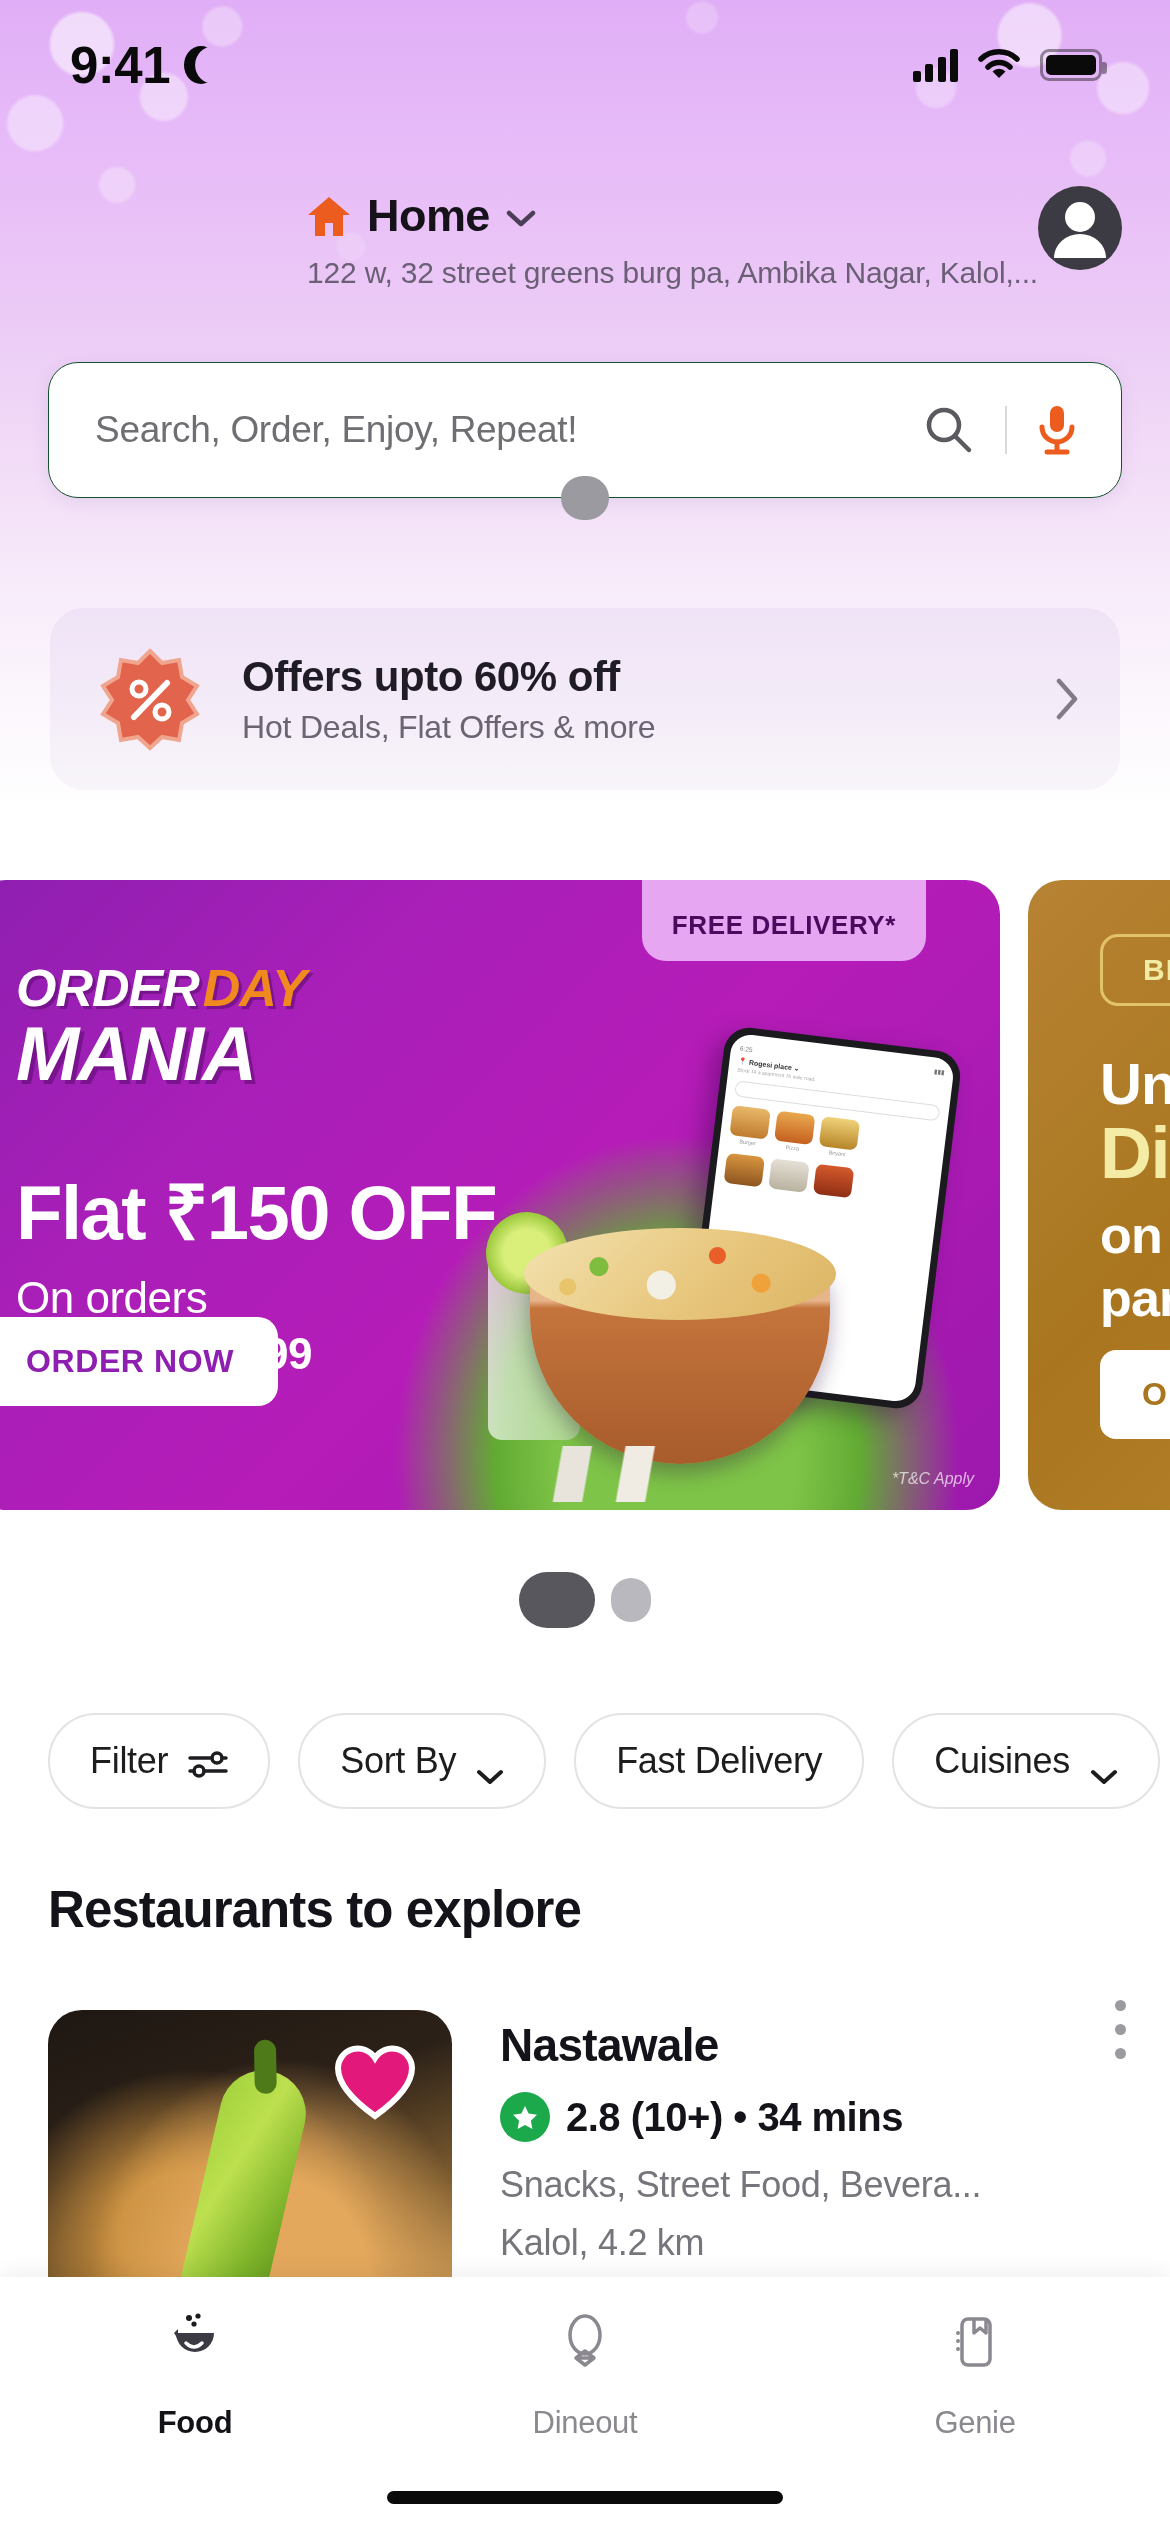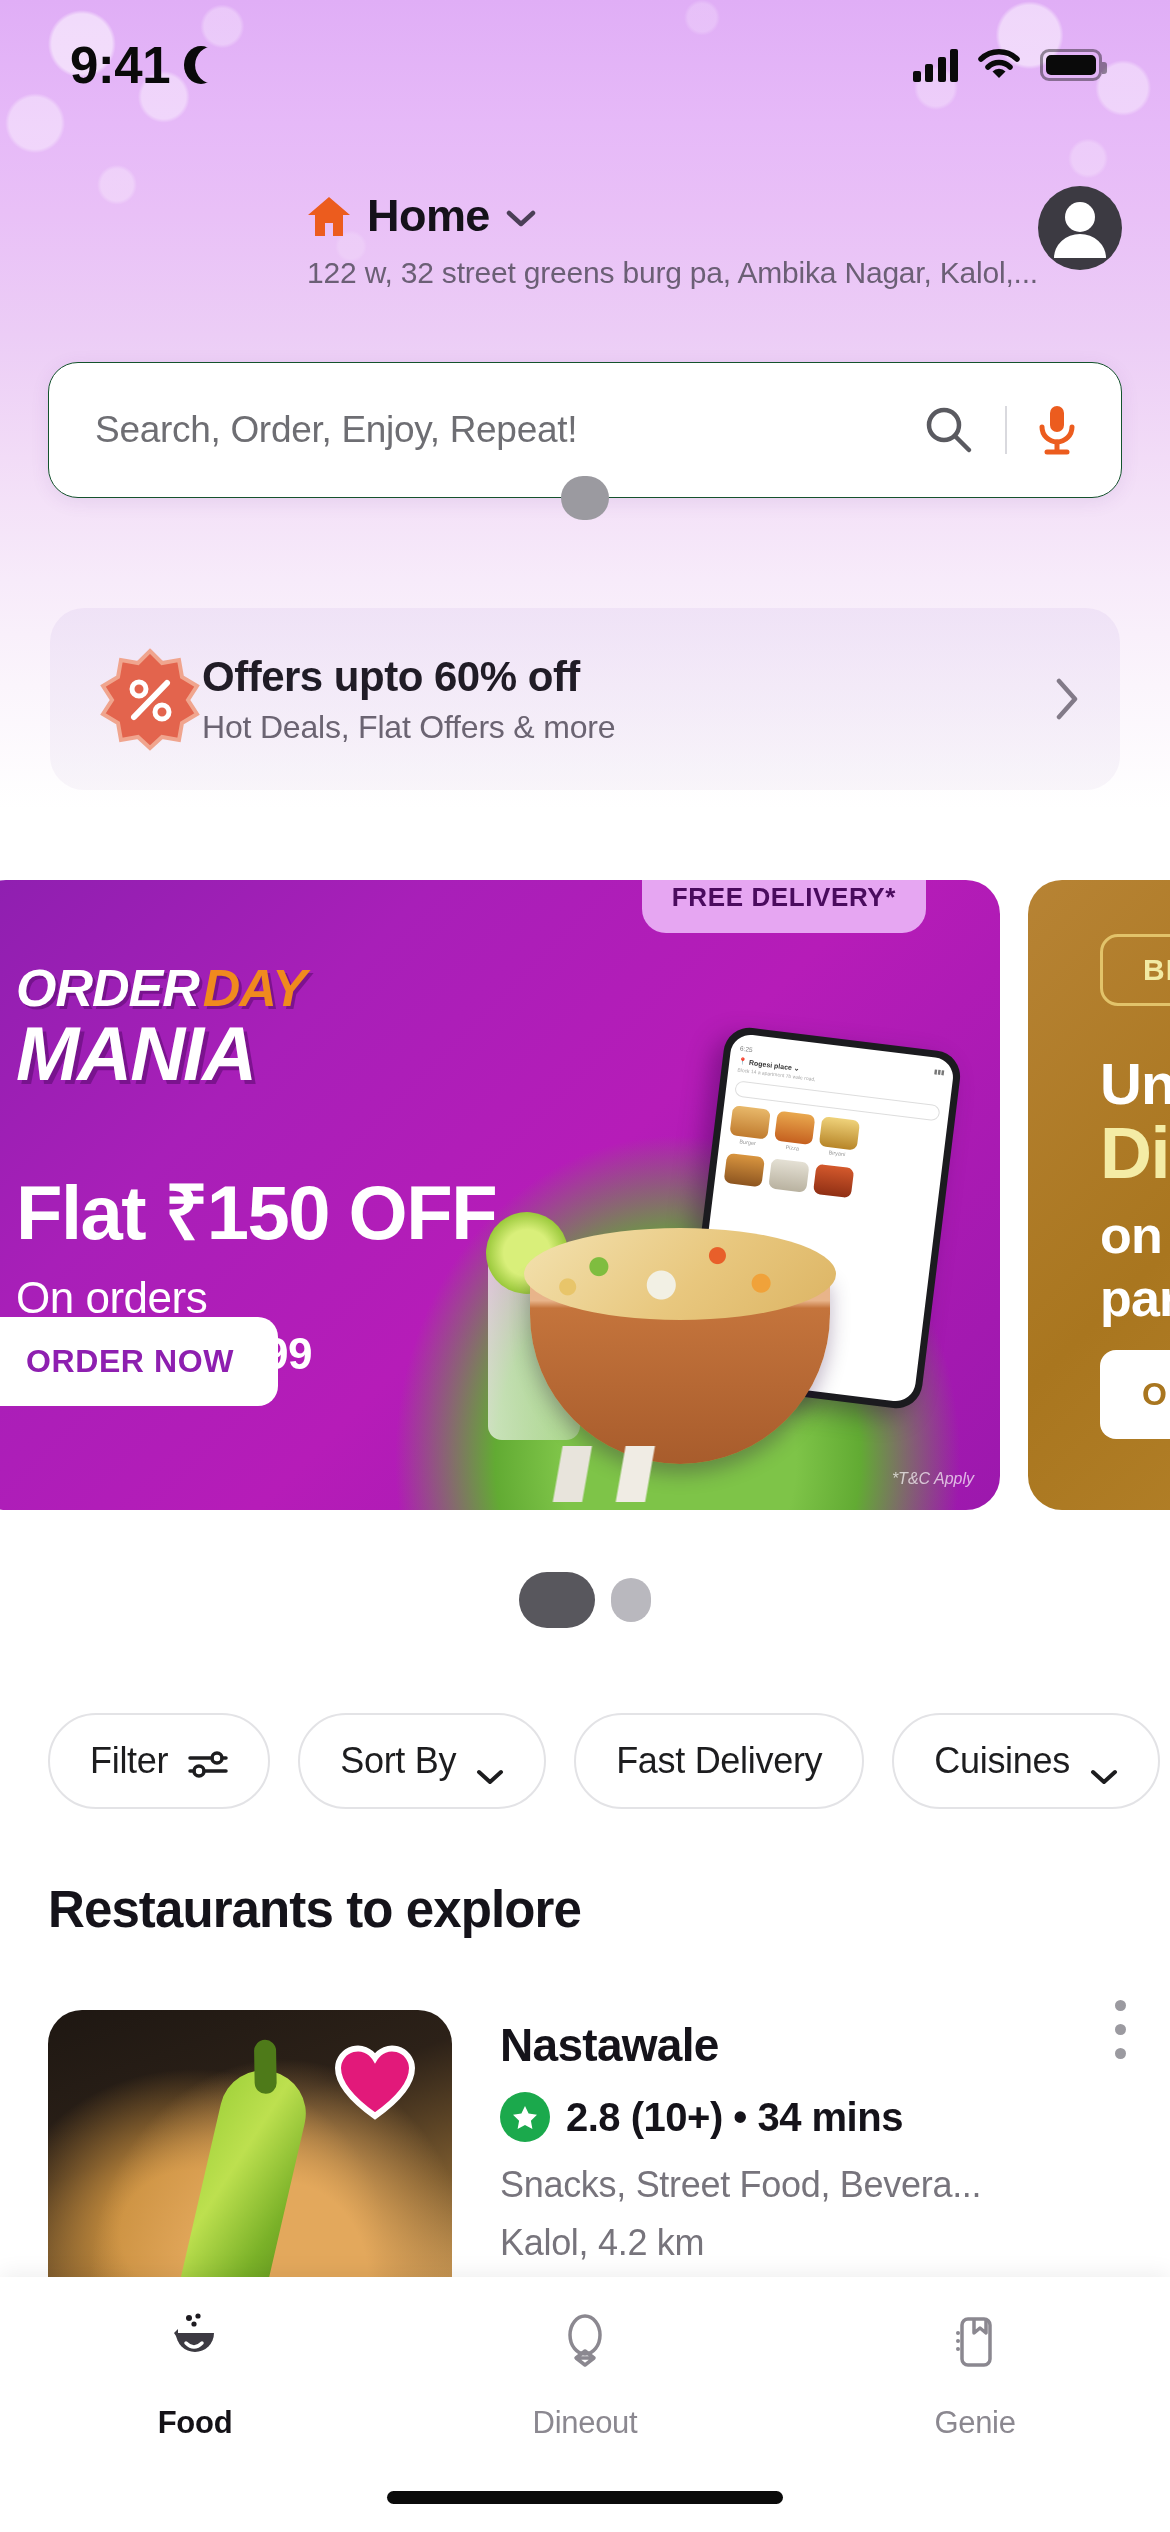--- a/index.html
+++ b/index.html
@@ -91,38 +91,38 @@
   }
 
   
   .offers {
     position:absolute; top:608px; left:50px; width:1070px; height:182px;
     border-radius:34px;
     background:linear-gradient(to bottom, rgba(236,222,245,.72), rgba(243,238,246,.55));
     display:flex; align-items:center; padding:0 40px 0 48px; z-index:20;
   }
   .pct-badge { width:104px; height:104px; flex:none; }
-  .offers-txt { flex:1; }
+  .offers-txt { flex:1; margin-left:40px; }
   .offers-t1 { font-size:42px; font-weight:700; color:#201c26; letter-spacing:-0.5px; }
   .offers-t2 { margin-top:8px; font-size:32px; color:#6b6472; letter-spacing:-0.2px; }
   .chev-rt { width:26px; height:44px; flex:none; opacity:.75; }
 
   
   .carousel { position:absolute; top:880px; left:0; width:1170px; height:630px; overflow:hidden; }
   .banner {
     position:absolute; top:0; border-radius:34px; overflow:hidden;
   }
   .banner-1 {
     left:-28px; width:1028px; height:630px;
     background:linear-gradient(135deg,#8e1fb0 0%,#a81fb8 28%,#b61cb8 55%,#9c18ad 100%);
   }
   .free-del {
     position:absolute; top:0; right:74px;
     background:#e6a6f2; color:#4a0b5e; font-size:26px; font-weight:700;
-    letter-spacing:.6px; padding:2px 30px 20px; border-radius:0 0 24px 24px;
+    letter-spacing:.6px; padding:30px 30px 20px; border-radius:0 0 24px 24px;
   }
   .mdm { position:absolute; top:78px; left:44px; }
   .mdm-1 {
     font-size:52px; font-weight:900; font-style:italic; letter-spacing:-1px;
     color:#fff; text-shadow:3px 3px 0 rgba(90,10,110,.55);
     display:flex; align-items:center; gap:4px;
   }
   .mdm-day { color:#f08a1e; }
   .mdm-2 {
     margin-top:-8px; font-size:76px; font-weight:900; font-style:italic;

